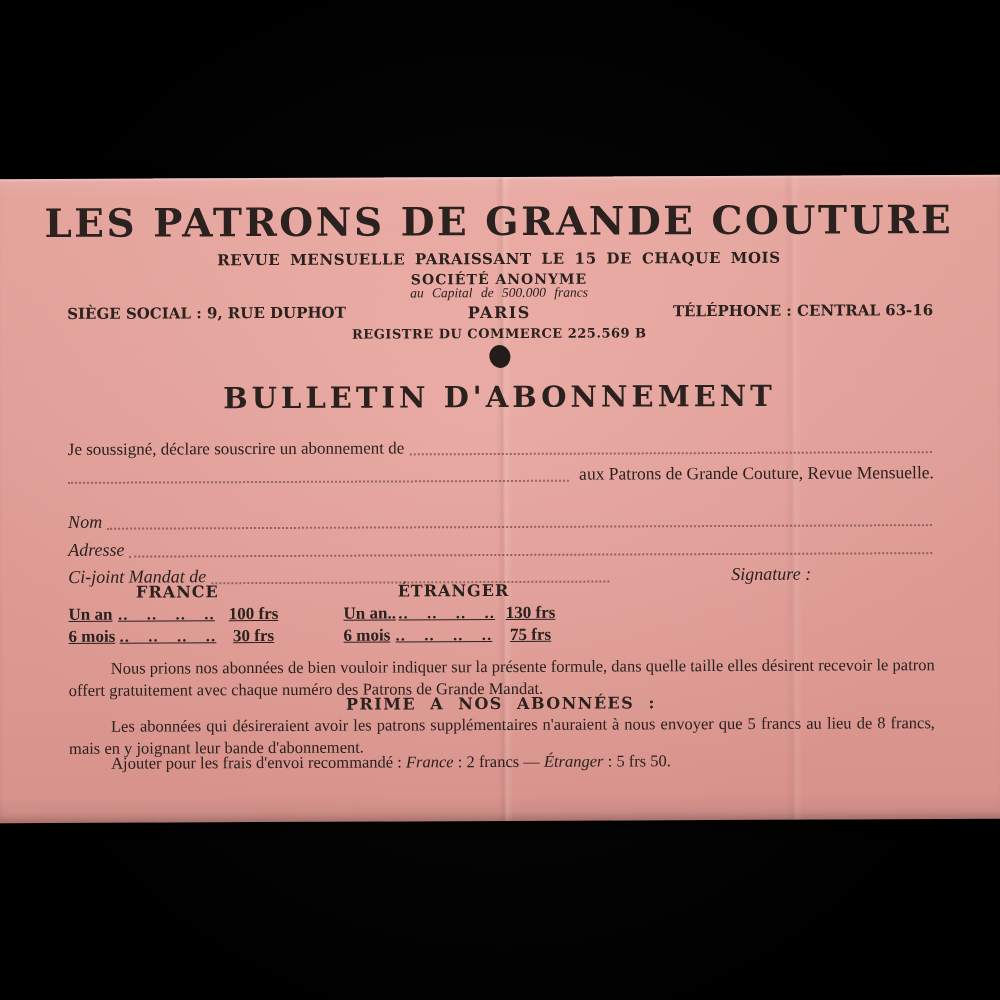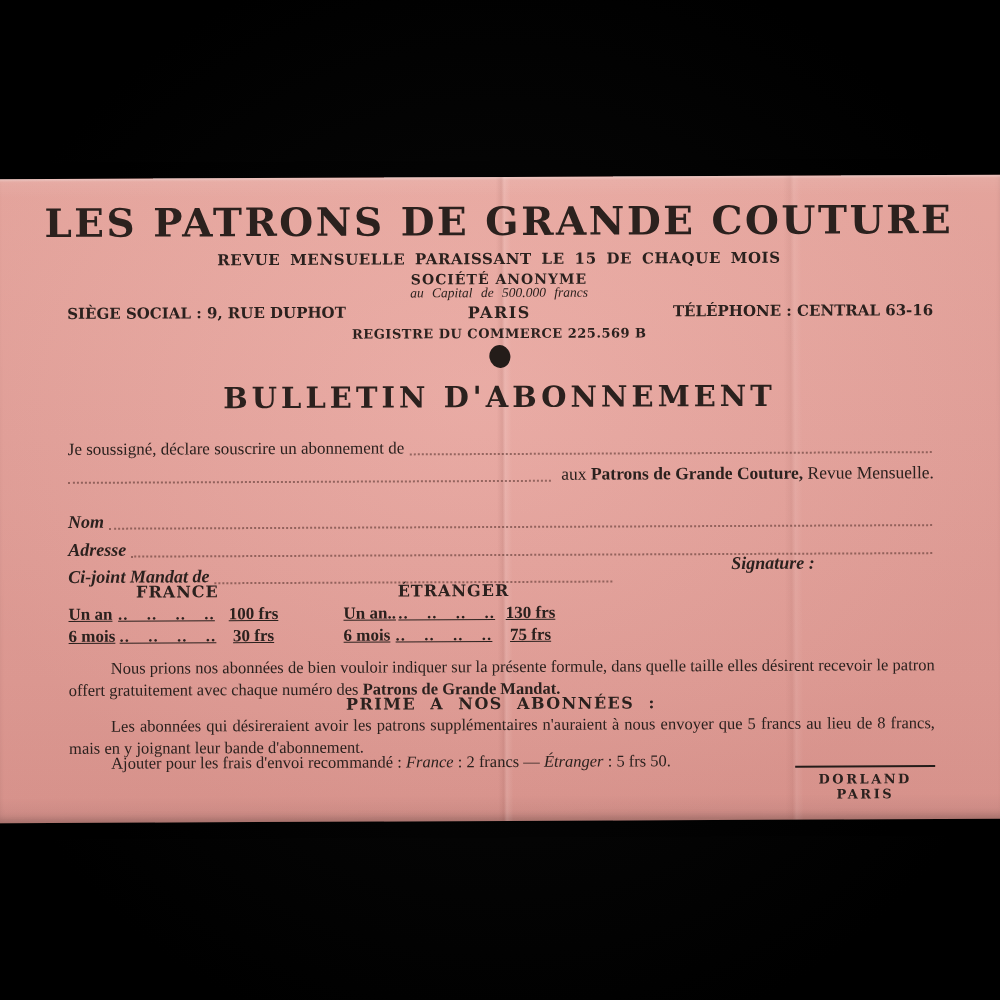--- a/index.html
+++ b/index.html
@@ -49,29 +49,29 @@
     top: 168px; left: 50%; width: 21px; height: 23px;
     margin-left: -10px; background: #241c19; border-radius: 50%;
     transform: rotate(-10deg);
   }
   .bulletin { top: 203px; font-size: 29px; letter-spacing: 4px; white-space: nowrap; }
 
   .form-row { left: 72px; right: 70px; display: flex; align-items: flex-end; font-size: 17px; line-height: 21px; }
   .leader { flex: 1 1 auto; border-bottom: 2px dotted rgba(82,48,42,0.55); margin: 0 2px 3px 5px; min-width: 10px; }
   .leader.lead-first { margin-left: 0; }
   .it { font-style: italic; font-size: 18px; margin-top: 16px; }
-  .b  { font-weight: bold; }
+  .b  { font-weight: normal; }
   .row-subscribe  { top: 260px; }
   .row-subscribe2 { top: 287px; }
   .row-subscribe2 .textpart { white-space: nowrap; padding-left: 8px; font-size: 17.5px; }
   .row-nom     { top: 317px; }
   .row-adresse { top: 345px; }
   .row-mandat  { top: 372px; }
   .row-mandat .leader { flex: 0 0 398px; }
-  .signature { position: absolute; left: 663px; bottom: 11px; }
+  .signature { position: absolute; left: 663px; bottom: 0px; }
 
   .price-col { top: 404px; font-size: 17px; font-weight: bold; }
   .price-col .col-head { text-align: center; font-size: 16px; letter-spacing: 1px; margin-bottom: 2px; font-family: "DejaVu Serif", serif; }
   .price-fr { left: 72px;  width: 218px; }
   .price-et { left: 347px; width: 220px; }
   .price-row { display: flex; align-items: baseline; line-height: 22px; text-decoration: underline; }
   .price-row .plabel { white-space: nowrap; }
   .price-row .pdots  { flex: 1; text-align: center; word-spacing: 13px; letter-spacing: 1px; overflow: hidden; white-space: nowrap; }
   .price-row .pprice { width: 66px; text-align: center; white-space: nowrap; }
 
@@ -166,16 +166,15 @@
     </div>
 
     <div class="abs note note-size"><span>Nous prions nos abonnées de bien vouloir indiquer sur la présente formule, dans quelle taille elles désirent recevoir le patron offert gratuitement avec chaque numéro des </span><span class="b">Patrons de Grande Mandat.</span></div>
 
     <div class="abs center display prime-head">PRIME A NOS ABONNÉES :</div>
 
     <div class="abs note note-bonus">Les abonnées qui désireraient avoir les patrons supplémentaires n'auraient à nous envoyer que 5 francs au lieu de 8 francs, mais en y joignant leur bande d'abonnement.</div>
 
     <div class="abs note note-ship"><span>Ajouter pour les frais d'envoi recommandé : </span><span class="it" style="font-size:16.5px">France</span><span> : 2 francs  —  </span><span class="it" style="font-size:16.5px">Étranger</span><span> : 5 frs 50.</span></div>
 
-    <div class="abs display printer">DORLAND PARIS</div>
 
   </div>
 </div>
 
 </body></html>

